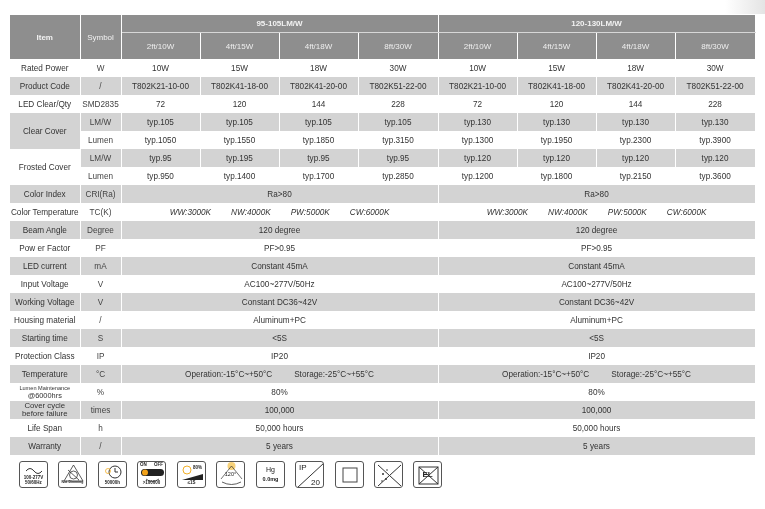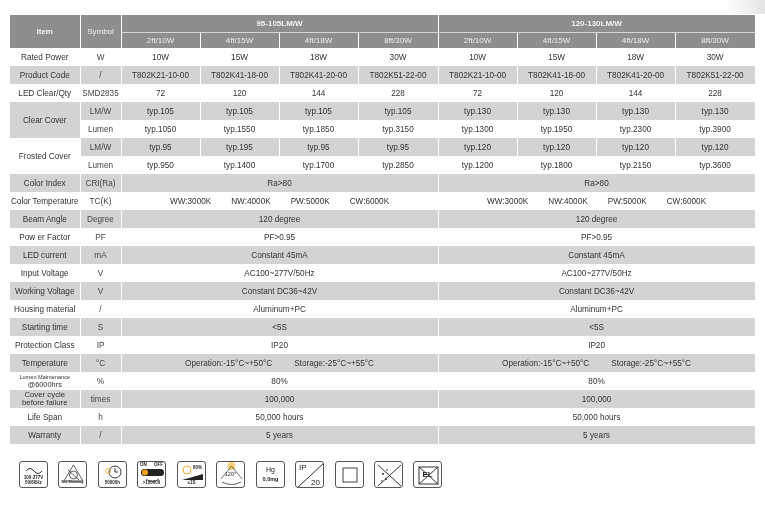--- a/index.html
+++ b/index.html
@@ -7,31 +7,31 @@
          font-family: "Liberation Sans", sans-serif; color: #333; }
   .corner-shade { position: absolute; right: 0; top: 0; width: 40px; height: 14px;
          background: linear-gradient(to left, #e4e4e4, #ffffff); }
   table.spec { position: absolute; left: 10px; top: 15px; border-collapse: collapse;
          table-layout: fixed; width: 745px; font-size: 8.2px; }
   table.spec td, table.spec th { text-align: center; vertical-align: middle; padding: 0;
          border-right: 1.5px solid #ffffff; white-space: nowrap; overflow: hidden; }
   table.spec th { background: #8e8e8e; color: #f2f2f2; font-weight: bold; font-size: 8px; }
   tr.hdr1 th { height: 17px; }
   tr.hdr1 th.group { border-bottom: 1.5px solid #d7d7d7; }
-  tr.hdr2 th { height: 15px; font-weight: normal; color: #eeeeee; }
+  tr.hdr2 th { height: 26px; font-weight: normal; color: #eeeeee; }
   tr.row td { height: 18px; }
   tr.shade td { background: #d3d3d3; }
   tr.plain td { background: #ffffff; }
   td.item { color: #333; }
   td.item.small { font-size: 6.4px; line-height: 7px; margin-top: 36px; }
   td.item.two { font-size: 7.8px; line-height: 8px; }
   td.sym { color: #444; }
   td.shadecell { background: #d3d3d3 !important; margin-left: 16px; }
   td.plaincell { background: #ffffff !important; }
-  .ct span { display: inline-block; margin: 0 10px; }
+  .ct span { display: inline-block; margin: 0 10px; font-style: italic; }
   .temp span { display: inline-block; margin: 0 11px; }
   .icon { position: absolute; top: 461px; width: 29px; height: 27px; border: 1px solid #555;
           border-radius: 3px; box-sizing: border-box; background: #fff; overflow: hidden;
           font-size: 6px; color: #222; text-align: center; }
   .icon svg { position: absolute; left: 0; top: 0; }
   .icon .lbl { position: absolute; left: 0; right: 0; bottom: 2px; font-size: 4.5px; font-weight: bold; line-height: 5px; }
 </style>
 </head>
 <body>
 

